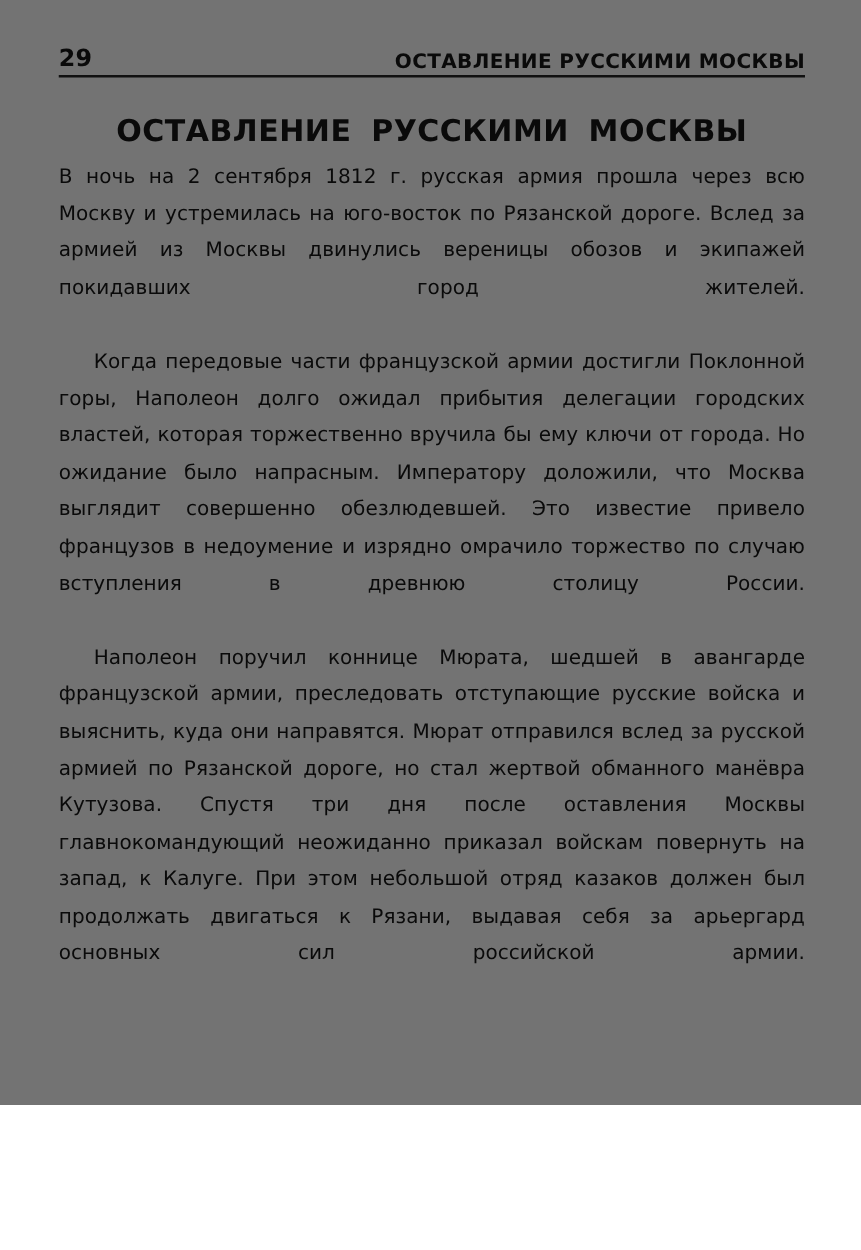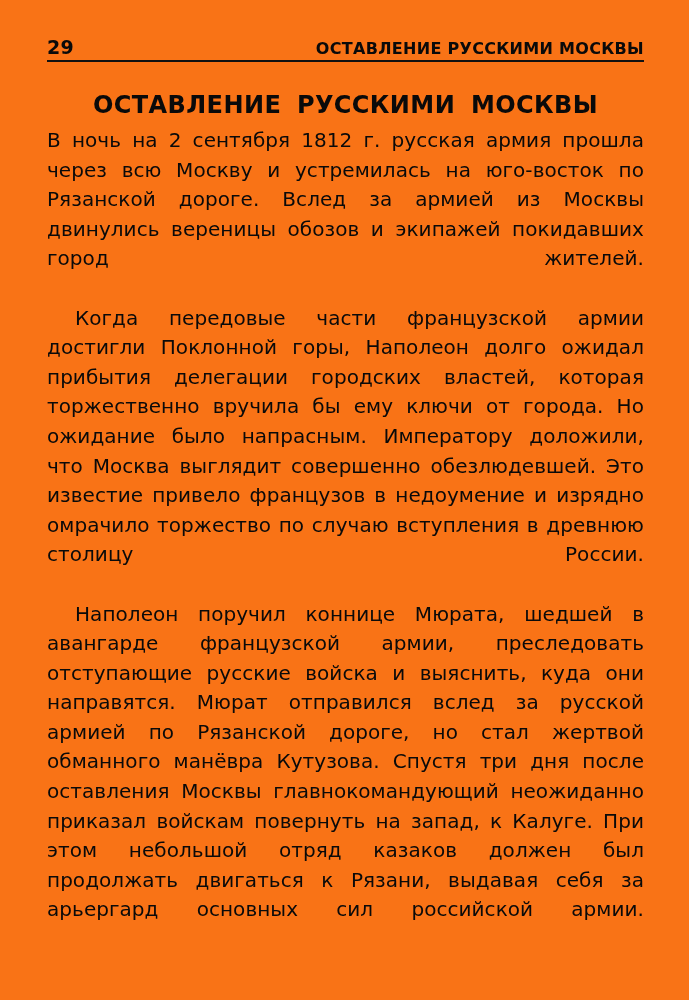--- a/index.html
+++ b/index.html
@@ -11,23 +11,23 @@
     width: 689px;
     height: 1000px;
     font-family: "DejaVu Sans", "Liberation Sans", sans-serif;
     color: #0a0a0a;
     overflow: hidden;
   }
 
   .page {
     position: relative;
     width: 689px;
-    height: 1000px;
+    height: 884px;
     box-sizing: border-box;
-    background: #f97316;
+    background: #737373;
   }
 
   
   .header {
     position: absolute;
     left: 47px;
     top: 32px;
     width: 597px;
     height: 30px;
     display: flex;
@@ -71,21 +71,21 @@
 
   
   .body-text {
     position: absolute;
     left: 47px;
     top: 126px;
     width: 597px;
   }
   .para {
     margin: 0;
-    font-size: 20px;
+    font-size: 16px;
     line-height: 29.6px;
     text-align: justify;
     text-justify: inter-word;
     hyphens: manual;
     -webkit-hyphens: manual;
     letter-spacing: 0.05px;
   }
   .para.indent {
     text-indent: 28px;
   }

